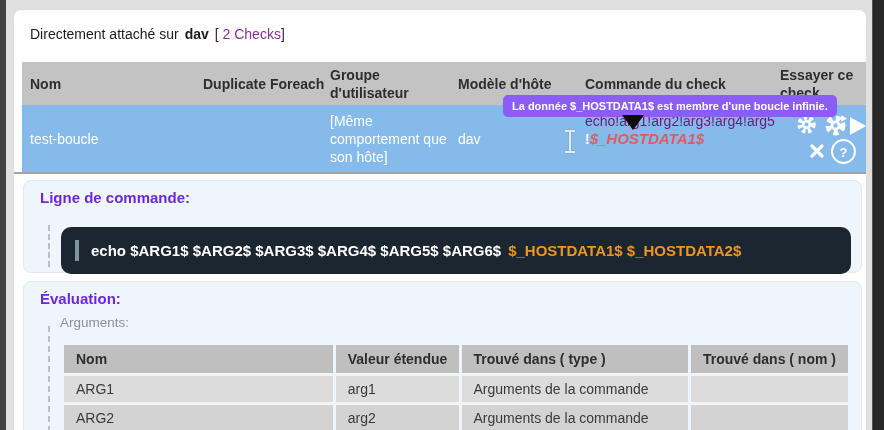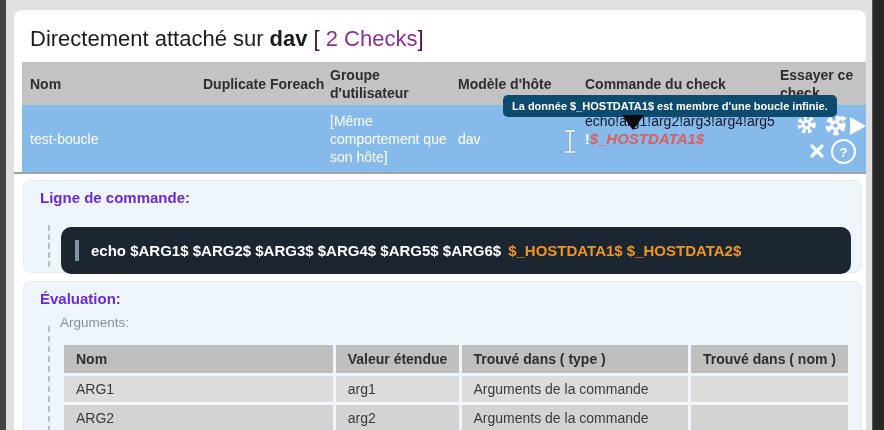--- a/index.html
+++ b/index.html
@@ -7,42 +7,42 @@
     font-family:"Liberation Sans","DejaVu Sans",sans-serif; background:#e0e0e0; }
   .page { position:relative; width:884px; height:430px; }
 
   .edge-strip { position:absolute; top:0; height:430px; z-index:40; }
   .edge-left  { left:0; width:6px; background:#424242; }
   .edge-right { right:0; width:12px; background:#282828; border-left:1px solid #555; }
 
   .card { position:absolute; left:14px; top:10px; width:852px; height:420px;
     background:#ffffff; border-radius:8px 8px 0 0; }
 
-  .page-title { position:absolute; left:16px; top:16px; font-size:22px; color:#1b1b1b; white-space:nowrap; }
+  .page-title { position:absolute; left:16px; top:16px; font-size:14px; color:#1b1b1b; white-space:nowrap; }
   .page-title .host { font-weight:700; margin-left:6px; }
   .title-checks { color:#8b2f96; margin-left:6px; cursor:pointer; }
   .title-checks .bracket { color:#47124e; }
 
   
   .tbl { position:absolute; left:8px; top:52px; width:844px; }
   .tbl-header { position:relative; height:43px; background:#c3c3c3; }
   .tbl-row    { position:relative; height:67px; background:#85baea; cursor:pointer; }
   .cell { position:absolute; top:0; height:100%; display:flex; align-items:center;
     font-size:14px; line-height:18px; }
   .tbl-header .cell { color:#2e2e2e; font-weight:600; }
   .tbl-row .cell { color:#ffffff; }
   .c1 { left:8px;   width:168px; }
   .c2 { left:181px; width:122px; }
   .c3 { left:308px; width:118px; }
   .c4 { left:436px; width:120px; }
   .c5 { left:563px; width:192px; }
   .c6 { left:758px; width:86px; justify-content:center; }
 
   .cmd-cell { display:block; padding-top:7px; }
-  .cmd-line1 { color:#0f172a; white-space:nowrap; overflow:hidden; }
+  .cmd-line1 { color:#701a75; white-space:nowrap; overflow:hidden; }
   .cmd-macro-line { white-space:nowrap; }
   .cmd-sep { color:#ffffff; font-weight:700; }
   .cmd-macro { color:#e05c5c; font-weight:700; font-style:italic; font-size:15px; }
 
   
   .act { position:absolute; cursor:pointer; }
   .act svg { display:block; }
 
   .table-bottom-line { position:absolute; left:0px; top:162px; width:852px; height:2px; background:#a3a3a3; }
 
@@ -68,21 +68,21 @@
     border-collapse:separate; border-spacing:3px; font-size:14px; }
   .args-table th { background:#bfbfbf; color:#2e2e2e; font-weight:600; text-align:left;
     height:28px; padding:0 0 0 12px; }
   .args-table td { color:#3a3a3a; height:26px; padding:0 0 0 12px;margin-left:16px; }
   .args-table tr.r0 td { background:#dcdcdc; }
   .args-table tr.r1 td { background:#d3d3d3; }
   .ac1 { width:267px; } .ac2 { width:122px; } .ac3 { width:225px; } .ac4 { width:156px; }
 
   
   .tooltip { position:absolute; left:503px; top:95px; height:22px; padding:0 9px;
-    background:#0c4a6e; border-radius:5px; color:#fff; font-size:11px; font-weight:700;
+    background:#8b5cf6; border-radius:5px; color:#fff; font-size:11px; font-weight:700;
     line-height:22px; white-space:nowrap; z-index:50; }
   .tooltip-arrow { position:absolute; left:622px; top:115px; width:0; height:0; z-index:50;
     border-left:11px solid transparent; border-right:11px solid transparent;
     border-top:15px solid #0c0c0c; }
 
   
   .ibeam { position:absolute; left:565px; top:130px; width:10px; height:23px; z-index:60; }
   .ibeam .stem { position:absolute; left:4px; top:2px; width:2px; height:19px; background:#e7ebf2; box-shadow:0 0 1px #46576a; }
   .ibeam .serif { position:absolute; left:0; width:10px; height:2px; background:#e7ebf2; box-shadow:0 0 1px #46576a; }
   .serif-t { top:0; } .serif-b { bottom:0; }

